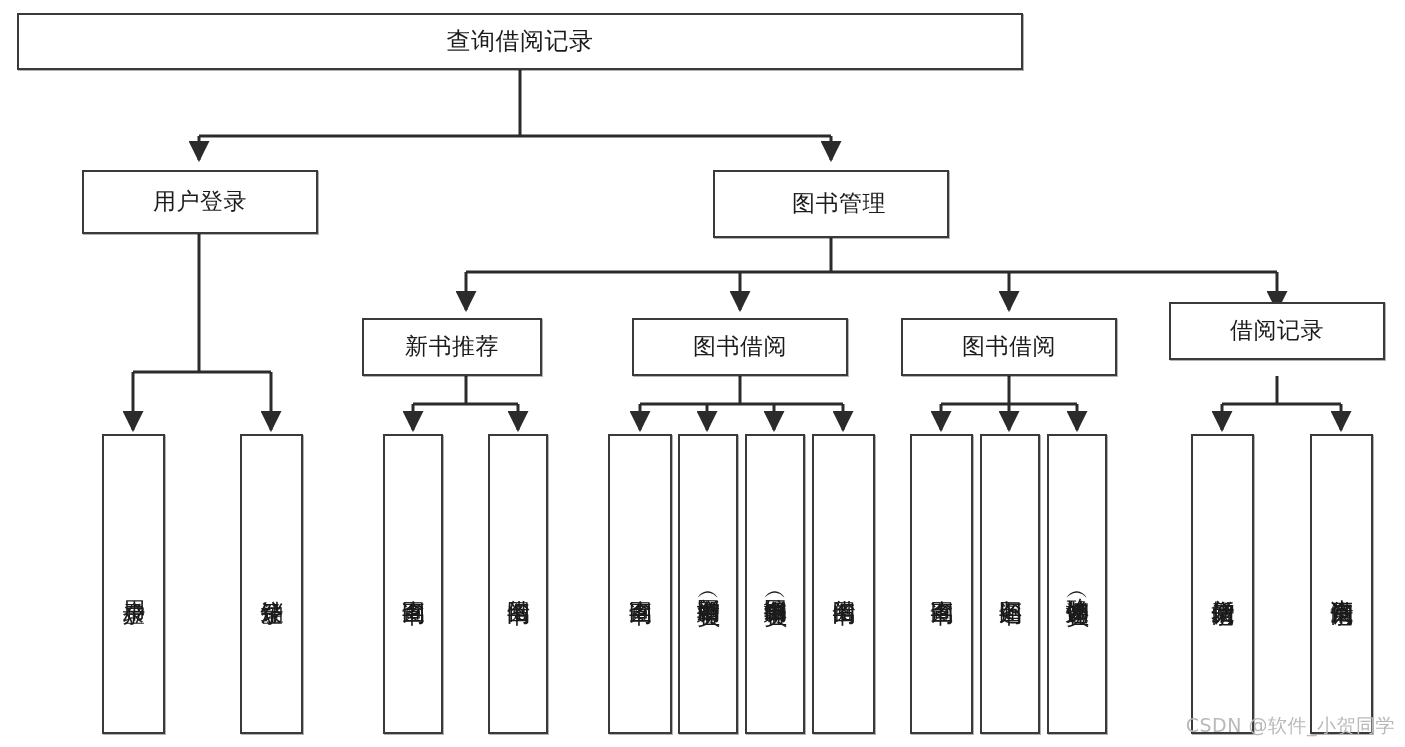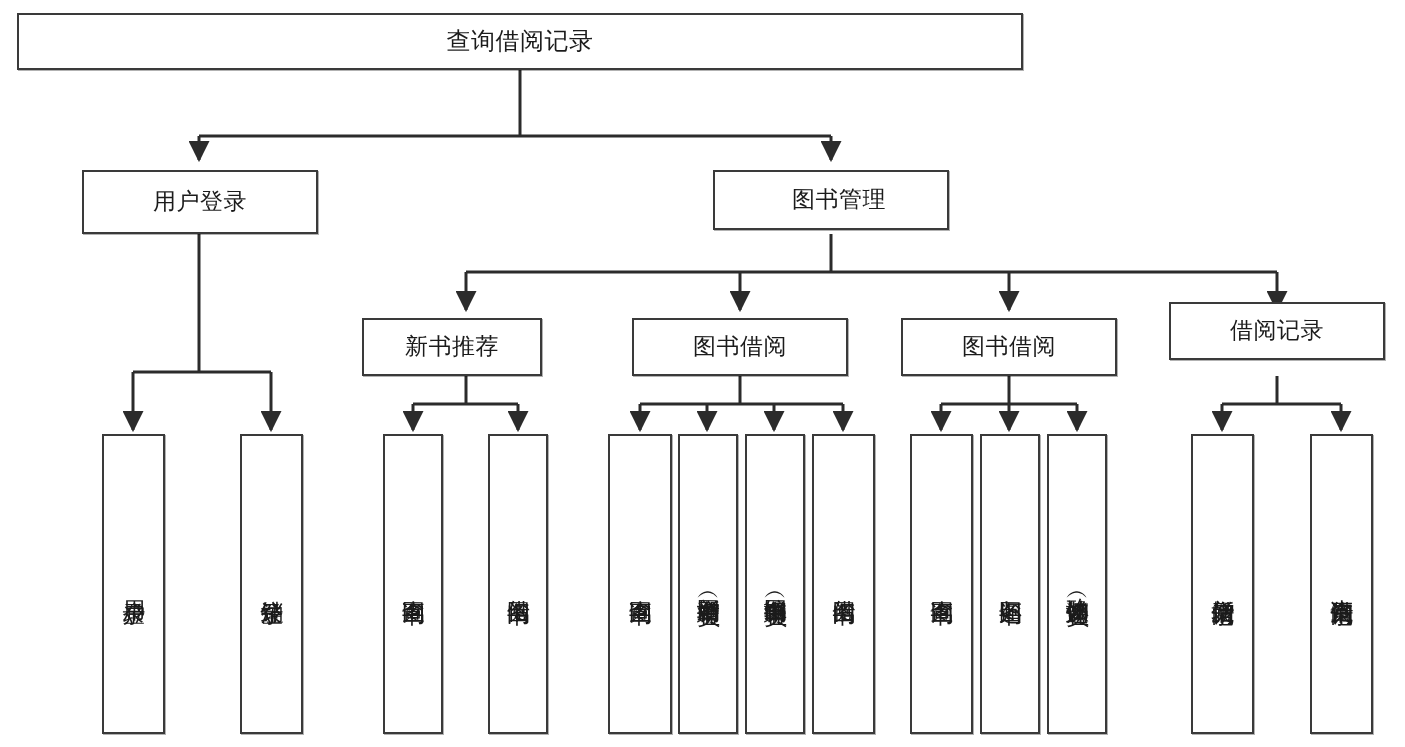--- a/index.html
+++ b/index.html
@@ -135,21 +135,21 @@
     </g>
   </svg>
 
   <div class="node horiz root" style="left:17px; top:13px; width:1006px; height:57px;">
     <span class="label">查询借阅记录</span>
   </div>
 
   <div class="node horiz" style="left:82px; top:170px; width:236px; height:64px;">
     <span class="label">用户登录</span>
   </div>
-  <div class="node horiz" style="left:713px; top:170px; width:236px; height:60px;padding-left:16px;">
+  <div class="node horiz" style="left:713px; top:170px; width:236px; height:68px;padding-left:16px;">
     <span class="label">图书管理</span>
   </div>
 
   <div class="node horiz" style="left:362px; top:318px; width:180px; height:58px;">
     <span class="label">新书推荐</span>
   </div>
   <div class="node horiz" style="left:632px; top:318px; width:216px; height:58px;">
     <span class="label">图书借阅</span>
   </div>
   <div class="node horiz" style="left:901px; top:318px; width:216px; height:58px;">
@@ -196,14 +196,15 @@
     <span class="label">确认归还（管理员）</span>
   </div>
 
   <div class="node vert" style="left:1191px; top:434px; width:63px; height:300px;">
     <span class="label">新增借阅记录</span>
   </div>
   <div class="node vert" style="left:1310px; top:434px; width:63px; height:300px;">
     <span class="label">查询借阅记录</span>
   </div>
 
+  <div id="watermark">CSDN @软件_小贺同学</div>
 
 </div>
 
 </body></html>

